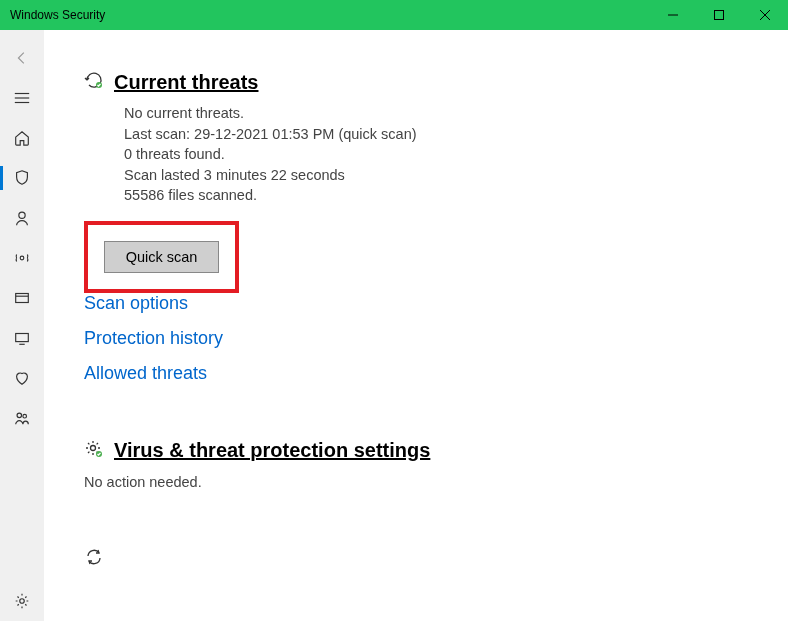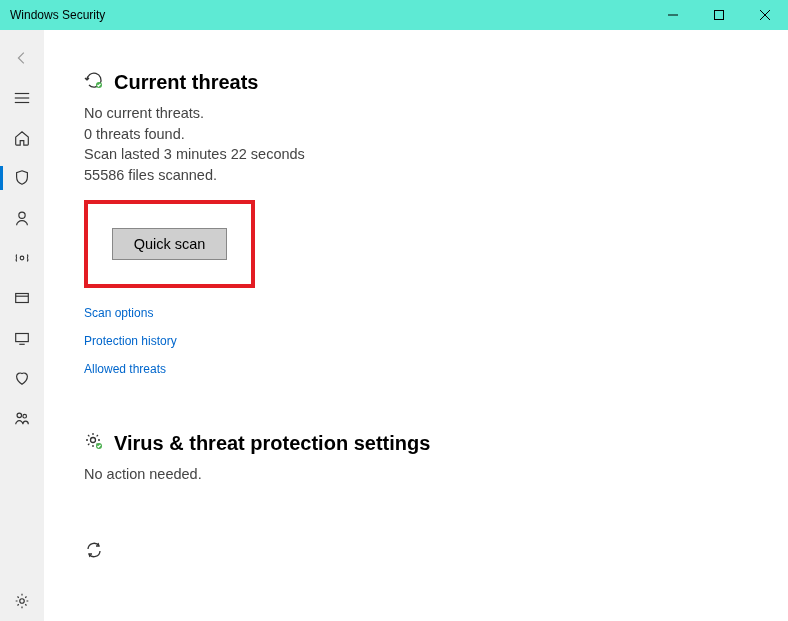--- a/index.html
+++ b/index.html
@@ -1,45 +1,45 @@
 <!DOCTYPE html>
 <html><head>
   <meta charset="utf-8">
   <style>
     * { margin: 0; padding: 0; box-sizing: border-box; font-family: "Segoe UI", Arial, sans-serif; }
     body { width: 788px; height: 621px; background: #fff; position: relative; overflow: hidden; }
     
-    .titlebar { height: 30px; display: flex; align-items: center; padding-left: 10px; background: #5eead4; }
+    .titlebar { height: 30px; display: flex; align-items: center; padding-left: 10px; background: #22c55e; }
     .titlebar-title { font-size: 12px; color: #000; }
     .titlebar-controls { margin-left: auto; display: flex; }
     .titlebar-btn { width: 46px; height: 30px; display: flex; align-items: center; justify-content: center; cursor: pointer; }
     .titlebar-btn svg { width: 10px; height: 10px; }
     
     .app-body { display: flex; height: calc(100% - 30px); }
     
     .sidebar { width: 44px; background: #f0f0f0; display: flex; flex-direction: column; padding-top: 8px; }
     .sidebar-item { width: 44px; height: 40px; display: flex; align-items: center; justify-content: center; position: relative; cursor: pointer; }
     .sidebar-item.active::before { content:""; position:absolute; left:0; top:8px; bottom:8px; width:3px; background:#0078d4; }
     .sidebar-spacer { flex: 1; }
     .sidebar-item svg { width: 18px; height: 18px; stroke: #333; fill: none; stroke-width: 1.3; }
     .back-arrow svg { stroke: #999; }
     
     .content { flex: 1; padding: 40px 30px 20px 40px; overflow-y: auto; }
     
     .section { margin-bottom: 55px; }
     .section-header { display: flex; align-items: center; margin-bottom: 10px; }
     .section-header svg { width: 20px; height: 20px; margin-right: 10px; flex-shrink: 0; }
-    .section-title { font-size: 20px; font-weight: 600; color: #000; }
+    .section-title { font-size: 20px; font-weight: 600; color: #000; text-decoration: underline; }
     .section-sub { font-size: 14.5px; color: #444; line-height: 1.35; margin-bottom: 1px; }
-    .sub-stack { margin-bottom: 15px; }
+    .sub-stack { margin-bottom: 15px; margin-left: 40px; }
     
-    .quick-btn-wrap { display: inline-block; padding: 24px; border: 4px solid #e31c23; margin-bottom: 18px; }
+    .quick-btn-wrap { display: inline-block; padding: 16px; border: 4px solid #e31c23; }
     .quick-btn { width: 115px; height: 32px; background: #cfcfcf; border: 1px solid #888; font-size: 14.5px; cursor: pointer; display: flex; align-items: center; justify-content: center; }
     
-    .link { font-size: 12px; color: #0066cc; margin-bottom: 14px; cursor: pointer; display: block; }
+    .link { font-size: 18px; color: #0066cc; margin-bottom: 14px; cursor: pointer; display: block; }
   </style>
 </head>
 <body>
 
 <div class="titlebar">
   <span class="titlebar-title">Windows Security</span>
   <div class="titlebar-controls">
     <div class="titlebar-btn">
       <svg viewBox="0 0 10 10">
           <line x1="0" y1="5" x2="10" y2="5" stroke="#000" stroke-width="1"></line>
@@ -136,20 +136,21 @@
           <svg viewBox="0 0 20 20" fill="none" stroke="#333" stroke-width="1.3">
               <path d="M3 10a7 7 0 1 1 2 5M3 10l-2-2M3 10l2-2"></path>
               <circle cx="15" cy="15" r="3" fill="#4caf50" stroke="none"></circle>
               <path d="M13.5 15l1 1 2-2" stroke="#fff" stroke-width="1.3"></path>
             </svg>
         </span>
         <span class="section-title">Current threats</span>
       </div>
       <div class="sub-stack">
         <div class="section-sub">No current threats.</div>
+        <div class="section-sub">Last scan: 29-12-2021 01:53 PM (quick scan)</div>
         <div class="section-sub">0 threats found.</div>
         <div class="section-sub">Scan lasted 3 minutes 22 seconds</div>
         <div class="section-sub">55586 files scanned.</div>
       </div>
       <div class="quick-btn-wrap">
         <div class="quick-btn">Quick scan</div>
       </div>
       <span class="link">Scan options</span>
       <span class="link">Protection history</span>
       <span class="link">Allowed threats</span>

